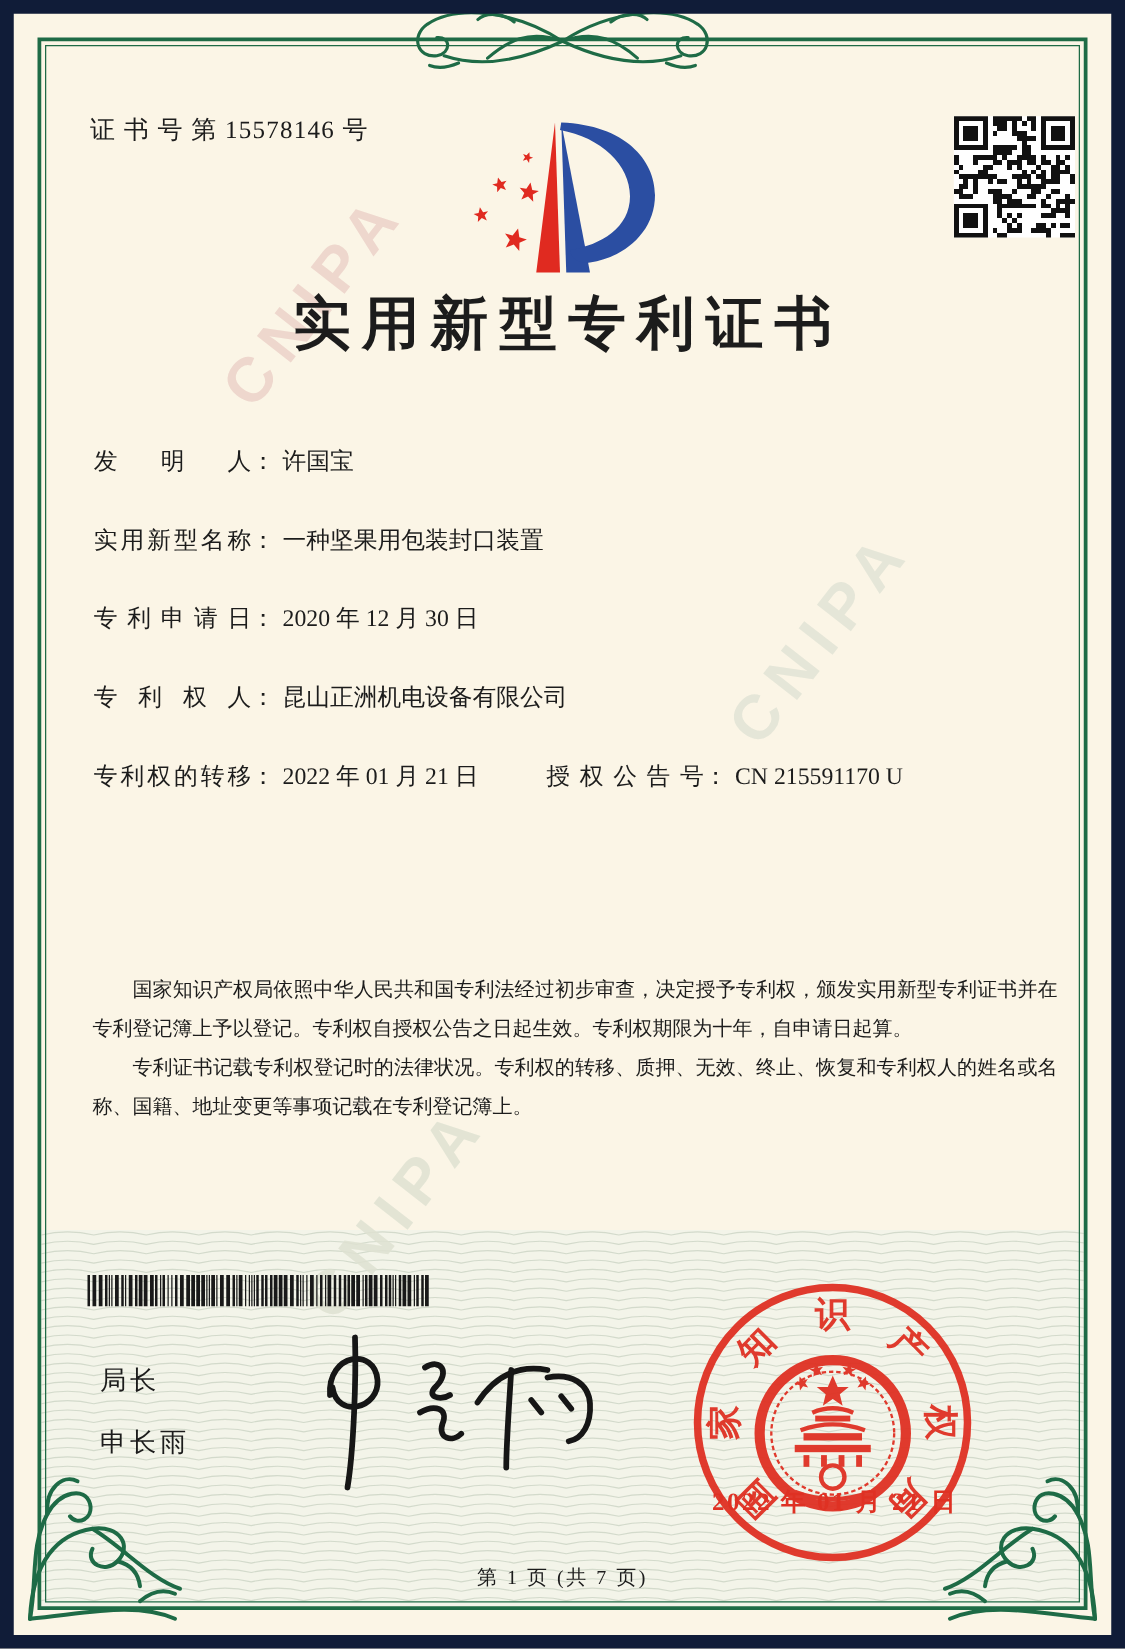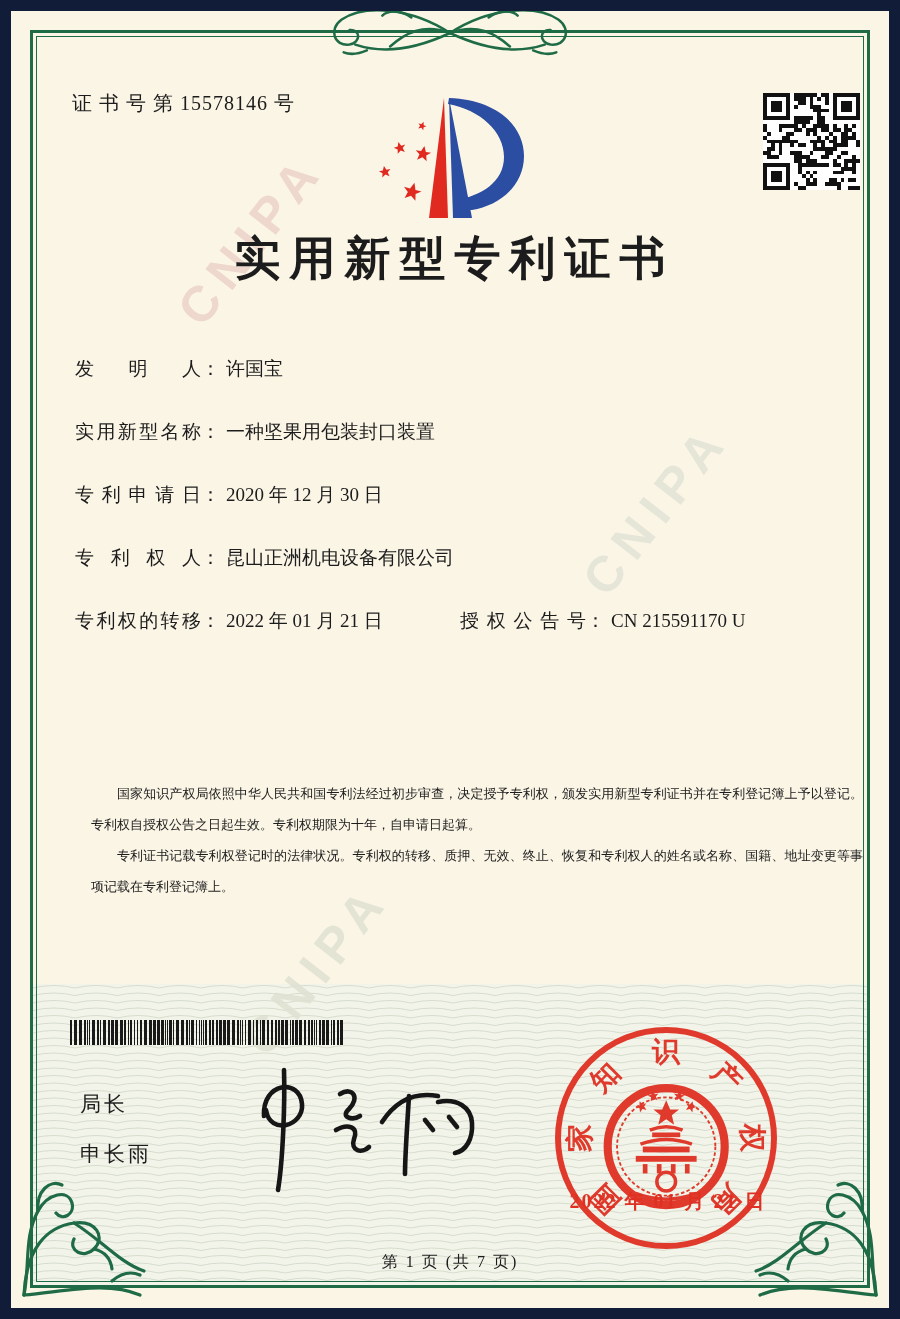--- a/index.html
+++ b/index.html
@@ -39,24 +39,24 @@
   .cert-no{position:absolute;left:72px;top:90px;font-size:20px;letter-spacing:1px;z-index:3;}
   .logo{position:absolute;left:360px;top:92px;width:178px;height:134px;z-index:3;}
   .qr{position:absolute;left:763px;top:93px;width:97px;height:97px;z-index:3;background:#fff;}
   .title{position:absolute;left:0;right:0;top:228px;text-align:center;font-size:46px;
     font-weight:700;letter-spacing:9px;text-indent:9px;z-index:3;}
   
   .fields{position:absolute;left:75px;top:356px;width:780px;font-size:19px;z-index:3;}
   .field-row{position:relative;height:26px;margin-bottom:37px;white-space:nowrap;}
   .flabel{display:inline-block;width:126px;text-align:justify;text-align-last:justify;vertical-align:bottom;}
   .fvalue{margin-left:6px;}
-  .grant-col2{position:absolute;left:385px;top:0;}
-  
-  .body-text{position:absolute;left:91px;top:778px;width:772px;font-size:13px;line-height:31px;
-    text-align:justify;z-index:3;}
+  .grant-col2{position:absolute;left:362px;top:0;}
+  
+  .body-text{position:absolute;left:74px;top:778px;width:772px;font-size:16px;line-height:31px;
+    text-align:justify;z-index:3;font-family:Liberation Mono, monospace;}
   .body-text p{margin:0;text-indent:2em;}
   
   .barcode{position:absolute;left:70px;top:1020px;width:280px;height:25px;z-index:3;font-size:0;}
   .barcode i{display:inline-block;height:100%;background:#191919;vertical-align:top;}
   
   .officer{position:absolute;left:80px;top:1090px;font-family:"Liberation Sans",sans-serif;
     font-size:21px;z-index:3;}
   .officer div{margin-bottom:22px;letter-spacing:3px;}
   .signature{position:absolute;left:212px;top:1062px;width:275px;height:140px;z-index:3;}
   

